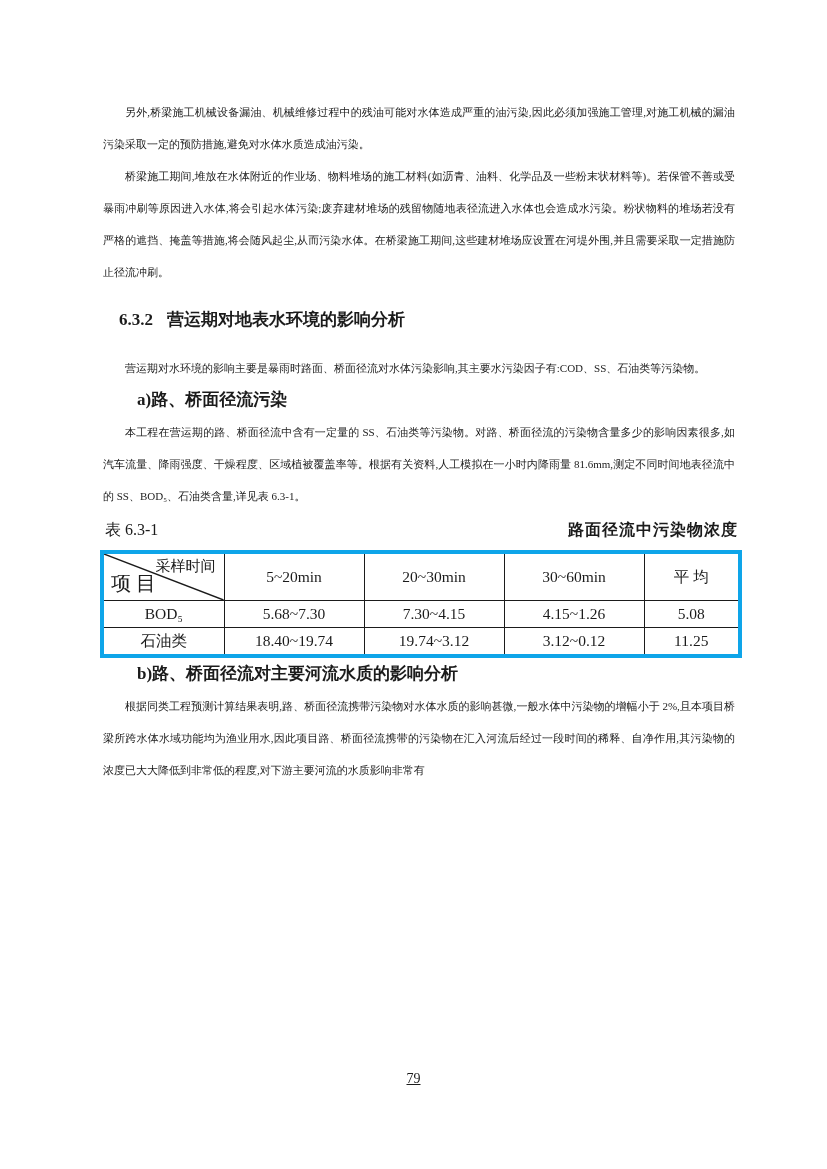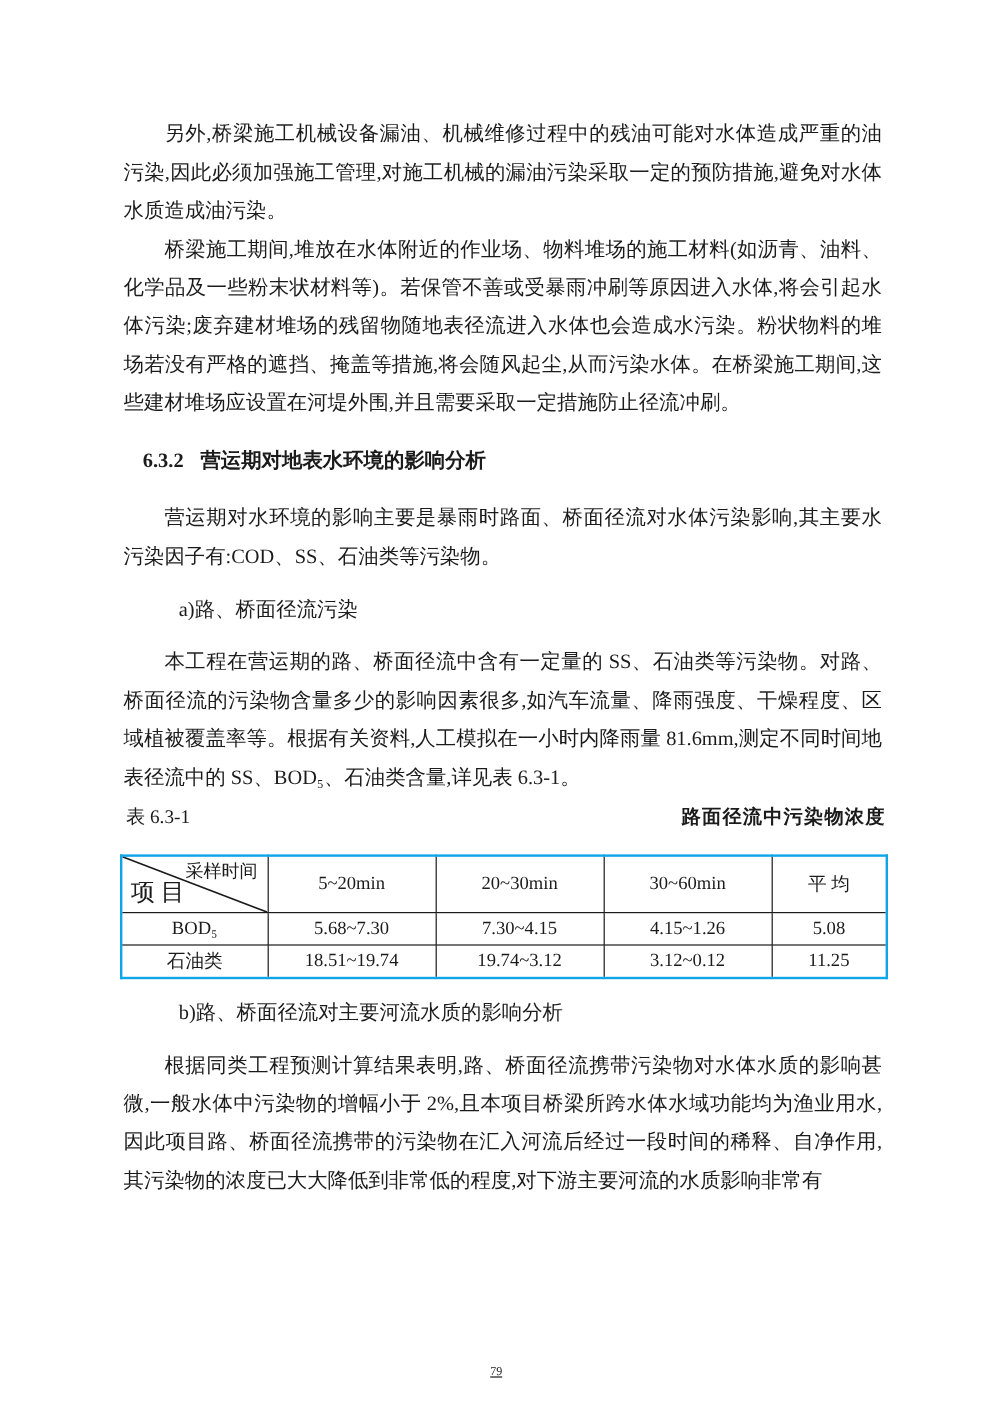--- a/index.html
+++ b/index.html
@@ -11,68 +11,69 @@
     font-family:"Liberation Serif","DejaVu Serif",serif;
     overflow:hidden;
   }
   .content{
     position:absolute;
     left:103px;top:96px;
     width:632px;
   }
   .para{
     margin:0;
-    font-size:17px;
+    font-size:11px;
     line-height:32px;
     text-align:justify;
     text-justify:inter-ideograph;
     text-indent:2em;
     word-break:break-all;
   }
   .heading{
     margin:16px;
     font-size:17px;
     line-height:32px;
     text-indent:0;
     font-weight:bold;
   }
   .heading .h-num{margin-right:14px;}
   .subhead{
-    margin:12px;
+    margin:0;
     font-size:17px;
     line-height:32px;
     text-indent:2em;
+    font-weight:bold;
   }
   
   .tbl-caption{
     display:flex;
     align-items:flex-end;
     line-height:30px;
-    padding:3px 0 15px 0;
+    padding:3px 0 5px 0;
     margin-left:-3px;
     width:638px;
   }
   .tbl-caption .cap-left{flex:1;text-align:left;font-size:16px;padding-left:5px;}
   .tbl-caption .cap-title{
     flex:0 0 auto;
     font-family:"Liberation Sans","DejaVu Sans",sans-serif;
     font-weight:bold;font-size:16px;letter-spacing:1px;
   }
   .tbl-caption .cap-right{flex:1;text-align:right;font-size:16px;padding-right:40px;}
   .tbl-caption .cap-unit-label{
     font-family:"Liberation Sans","DejaVu Sans",sans-serif;
     font-weight:bold;
   }
   
   table.runoff{
     border-collapse:collapse;
     table-layout:fixed;
     width:638px;
     margin-left:-3px;
-    border:2px solid #0ea5e9;
+    border:4px solid #0ea5e9;
   }
   table.runoff col.c0{width:122px;}
   table.runoff col.c1,table.runoff col.c2,table.runoff col.c3{width:140px;}
   table.runoff col.c4{width:96px;}
   table.runoff th,table.runoff td{
     border:1px solid #1b1b1b;
     text-align:center;
     vertical-align:middle;
     font-weight:normal;
     font-size:15.5px;
@@ -80,23 +81,23 @@
   }
   table.runoff thead th{height:46px;}
   table.runoff tbody td{height:26px;}
   .diag-cell{position:relative;padding:0;}
   .diag-cell svg.diag-line{position:absolute;left:0;top:0;width:100%;height:100%;display:block;}
   .diag-cell .diag-top{position:absolute;top:3px;right:8px;font-size:15px;}
   .diag-cell .diag-bottom{position:absolute;bottom:3px;left:7px;font-size:20px;}
   .after-table{margin-top:16px;}
   .page-number{
     position:absolute;
-    left:0;top:1138px;width:100%;
+    left:0;top:1071px;width:100%;
     text-align:center;
-    font-size:10px;
+    font-size:14px;
     text-decoration:underline;
   }
 </style>
 </head>
 <body>
 
 <div class="page">
   <div class="content">
 
     <p class="para">另外,桥梁施工机械设备漏油、机械维修过程中的残油可能对水体造成严重的油污染,因此必须加强施工管理,对施工机械的漏油污染采取一定的预防措施,避免对水体水质造成油污染。</p>
@@ -142,21 +143,21 @@
       <tbody>
         <tr>
           <td>BOD₅</td>
           <td>5.68~7.30</td>
           <td>7.30~4.15</td>
           <td>4.15~1.26</td>
           <td>5.08</td>
         </tr>
         <tr>
           <td>石油类</td>
-          <td>18.51~19.74</td>
+          <td>18.40~19.74</td>
           <td>19.74~3.12</td>
           <td>3.12~0.12</td>
           <td>11.25</td>
         </tr>
       </tbody>
     </table>
 
 
     <p class="subhead">b)路、桥面径流对主要河流水质的影响分析</p>
 

